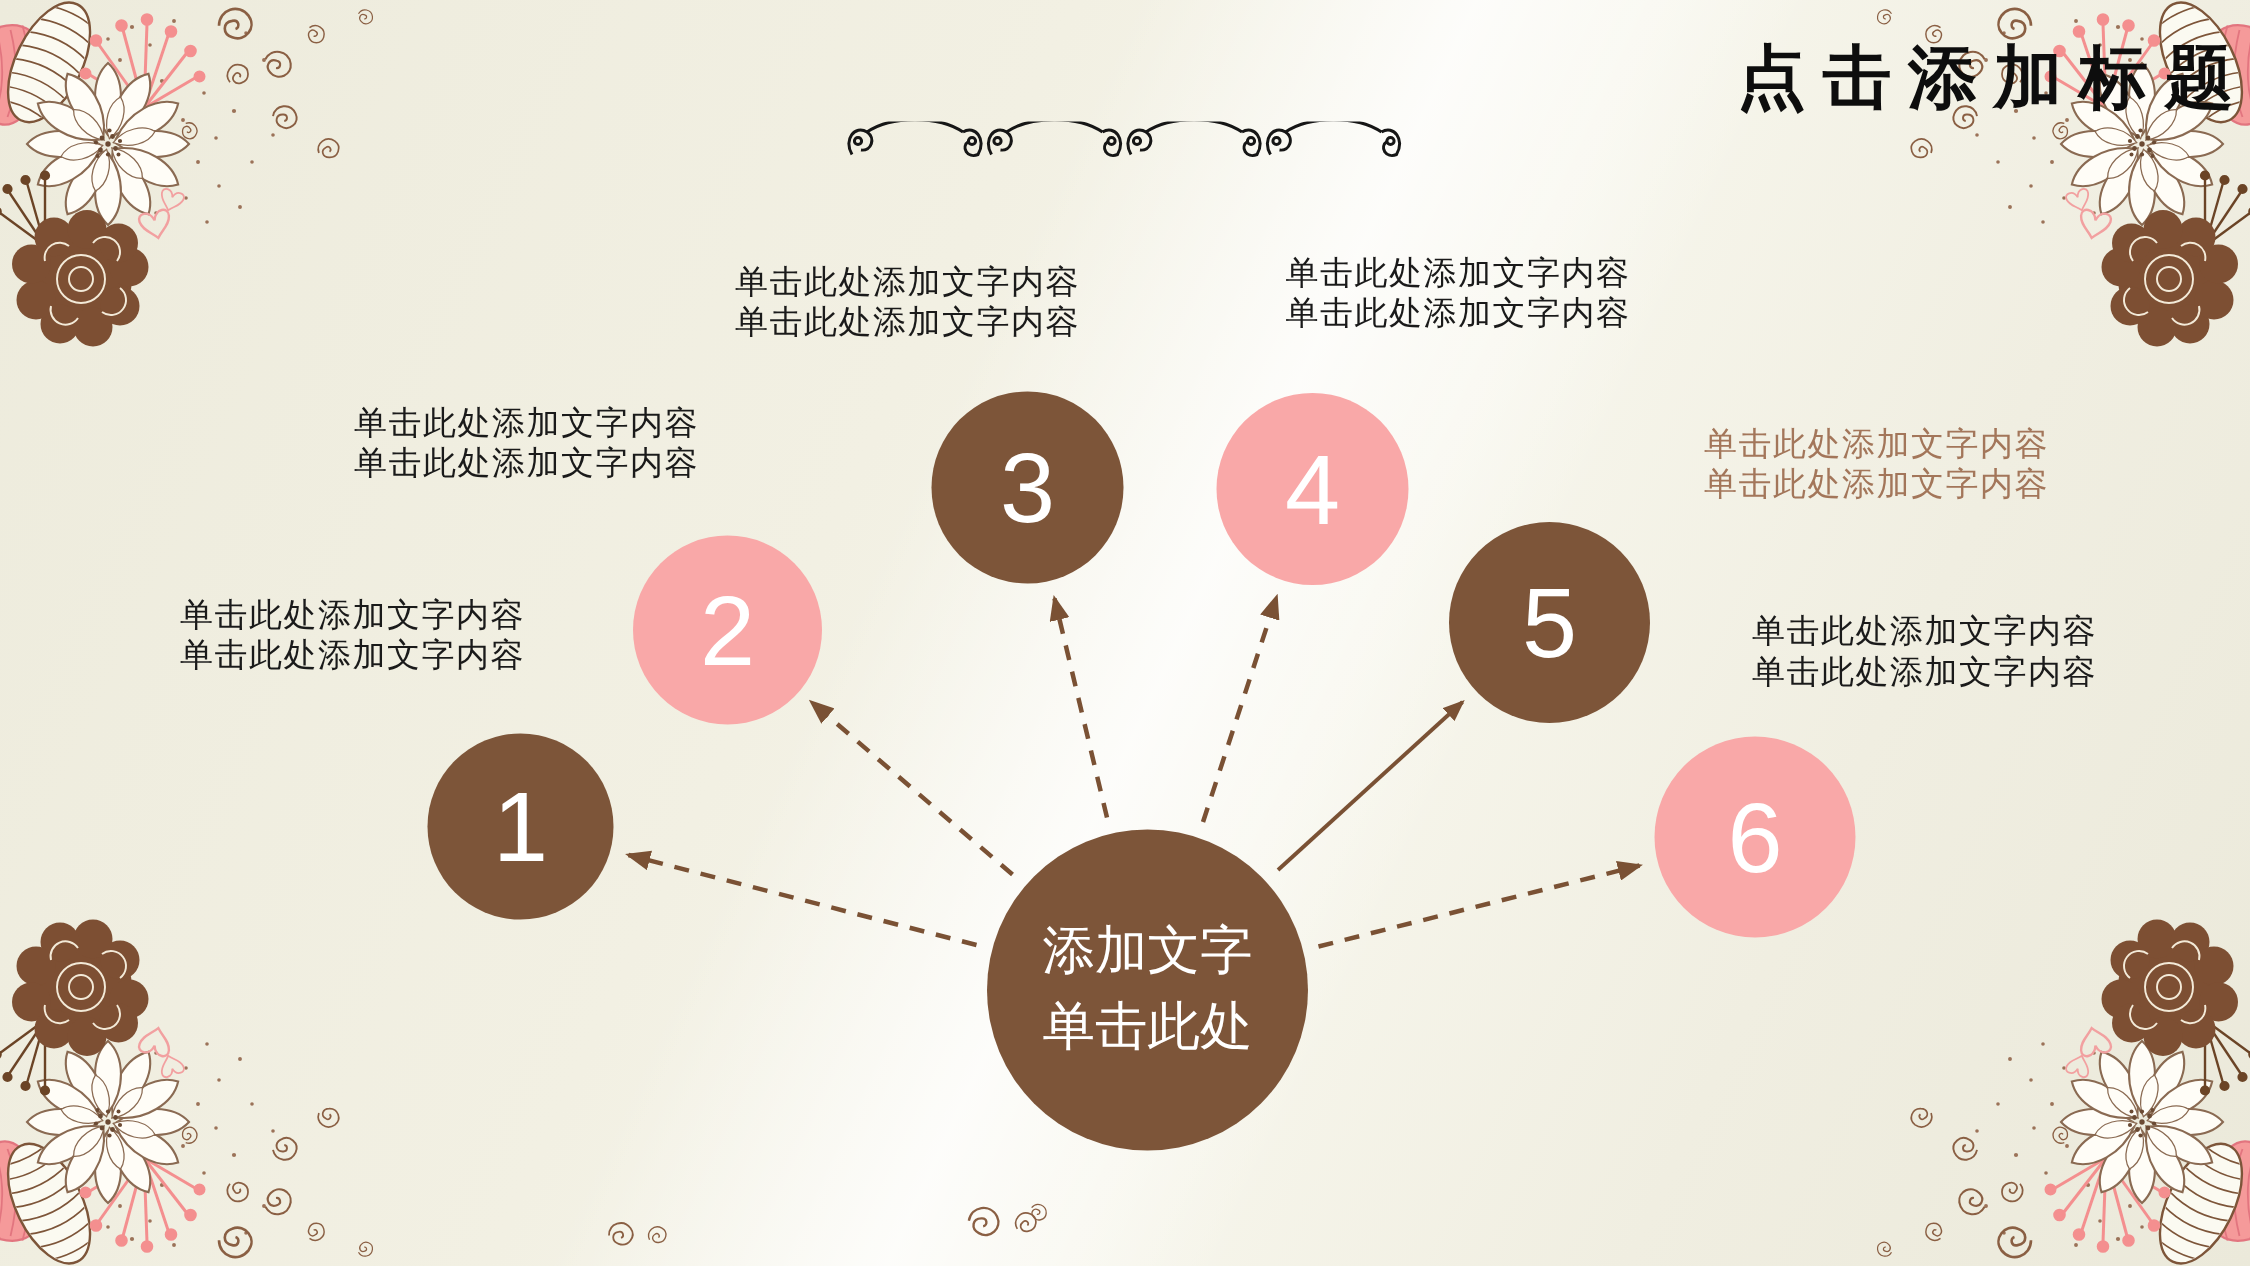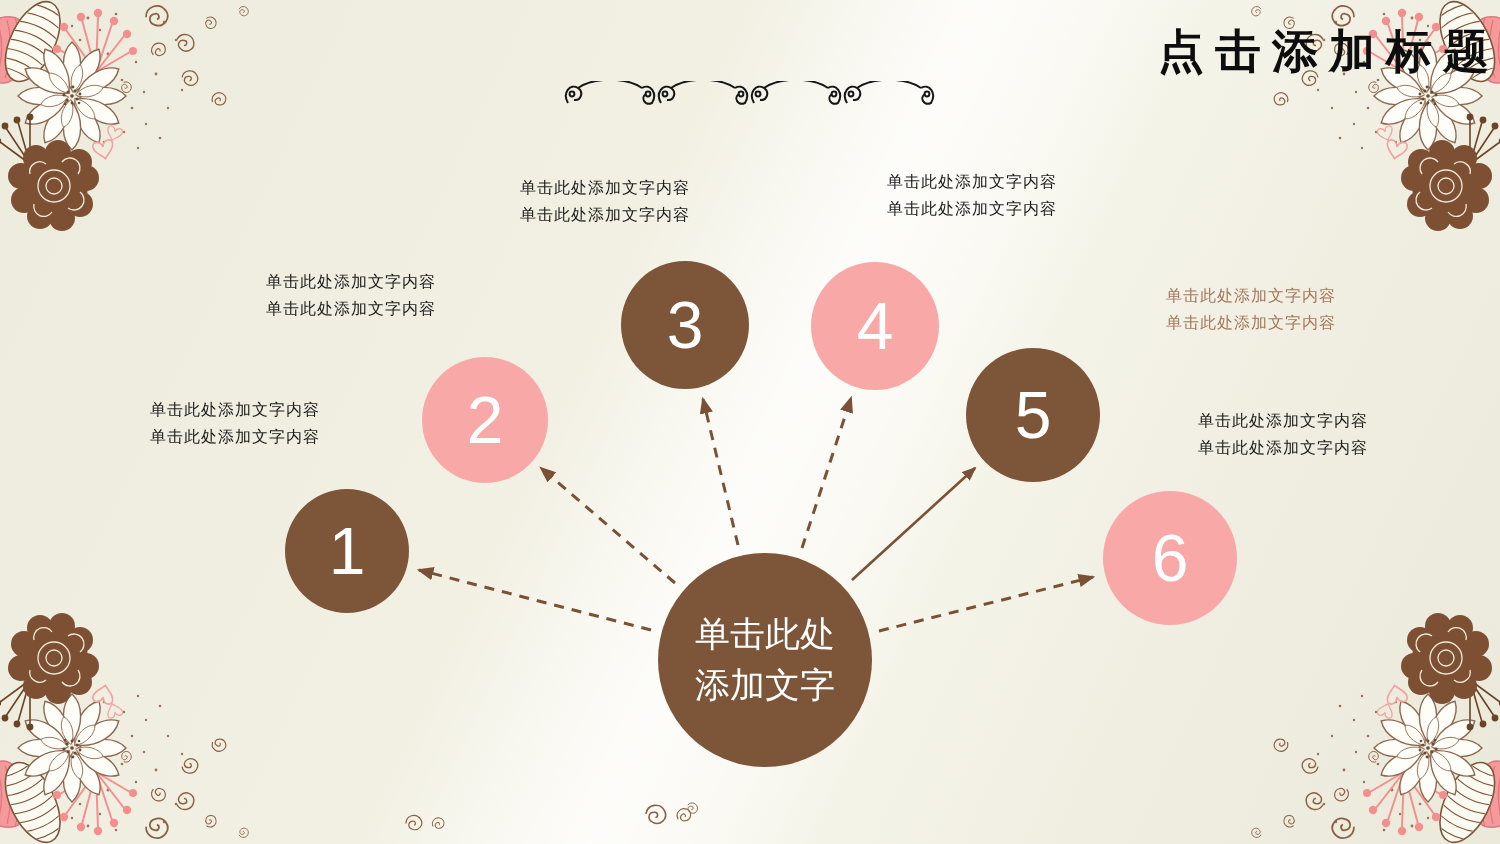--- a/index.html
+++ b/index.html
@@ -38,21 +38,21 @@
   .c2{left:422px;top:357px;width:126px;height:126px;}
   .c3{left:621px;top:261px;width:128px;height:128px;}
   .c4{left:811px;top:262px;width:128px;height:128px;}
   .c5{left:966px;top:348px;width:134px;height:134px;}
   .c6{left:1103px;top:491px;width:134px;height:134px;}
   .center-circle{left:658px;top:553px;width:214px;height:214px;}
   .center-text{font-size:35px;line-height:1.45;text-align:center;font-weight:500;}
   
   .step-label{
     position:absolute;width:274px;text-align:center;color:#1a1a1a;
-    font-size:16px;line-height:27px;font-weight:500;letter-spacing:1px;cursor:text;
+    font-size:22px;line-height:27px;font-weight:500;letter-spacing:1px;cursor:text;
   }
   .l1{left:98px; top:396px;}
   .l2{left:214px;top:268px;}
   .l3{left:468px;top:174px;}
   .l4{left:835px;top:168px;}
   .l5{left:1114px;top:282px;color:#a3765a;}
   .l6{left:1146px;top:407px;}
 </style>
 </head>
 <body>
@@ -295,22 +295,22 @@
     </div>
   <div class="circle fill-brown c5">
       <span class="step-num">5</span>
     </div>
   <div class="circle fill-pink  c6">
       <span class="step-num">6</span>
     </div>
 
   <div class="circle fill-brown center-circle">
     <div class="center-text">
+      <div>添加文字</div>
       <div>单击此处</div>
-      <div>添加文字</div>
     </div>
   </div>
 
   <div class="step-label l1">
     <div>单击此处添加文字内容</div>
     <div>单击此处添加文字内容</div>
   </div>
   <div class="step-label l2">
     <div>单击此处添加文字内容</div>
     <div>单击此处添加文字内容</div>

